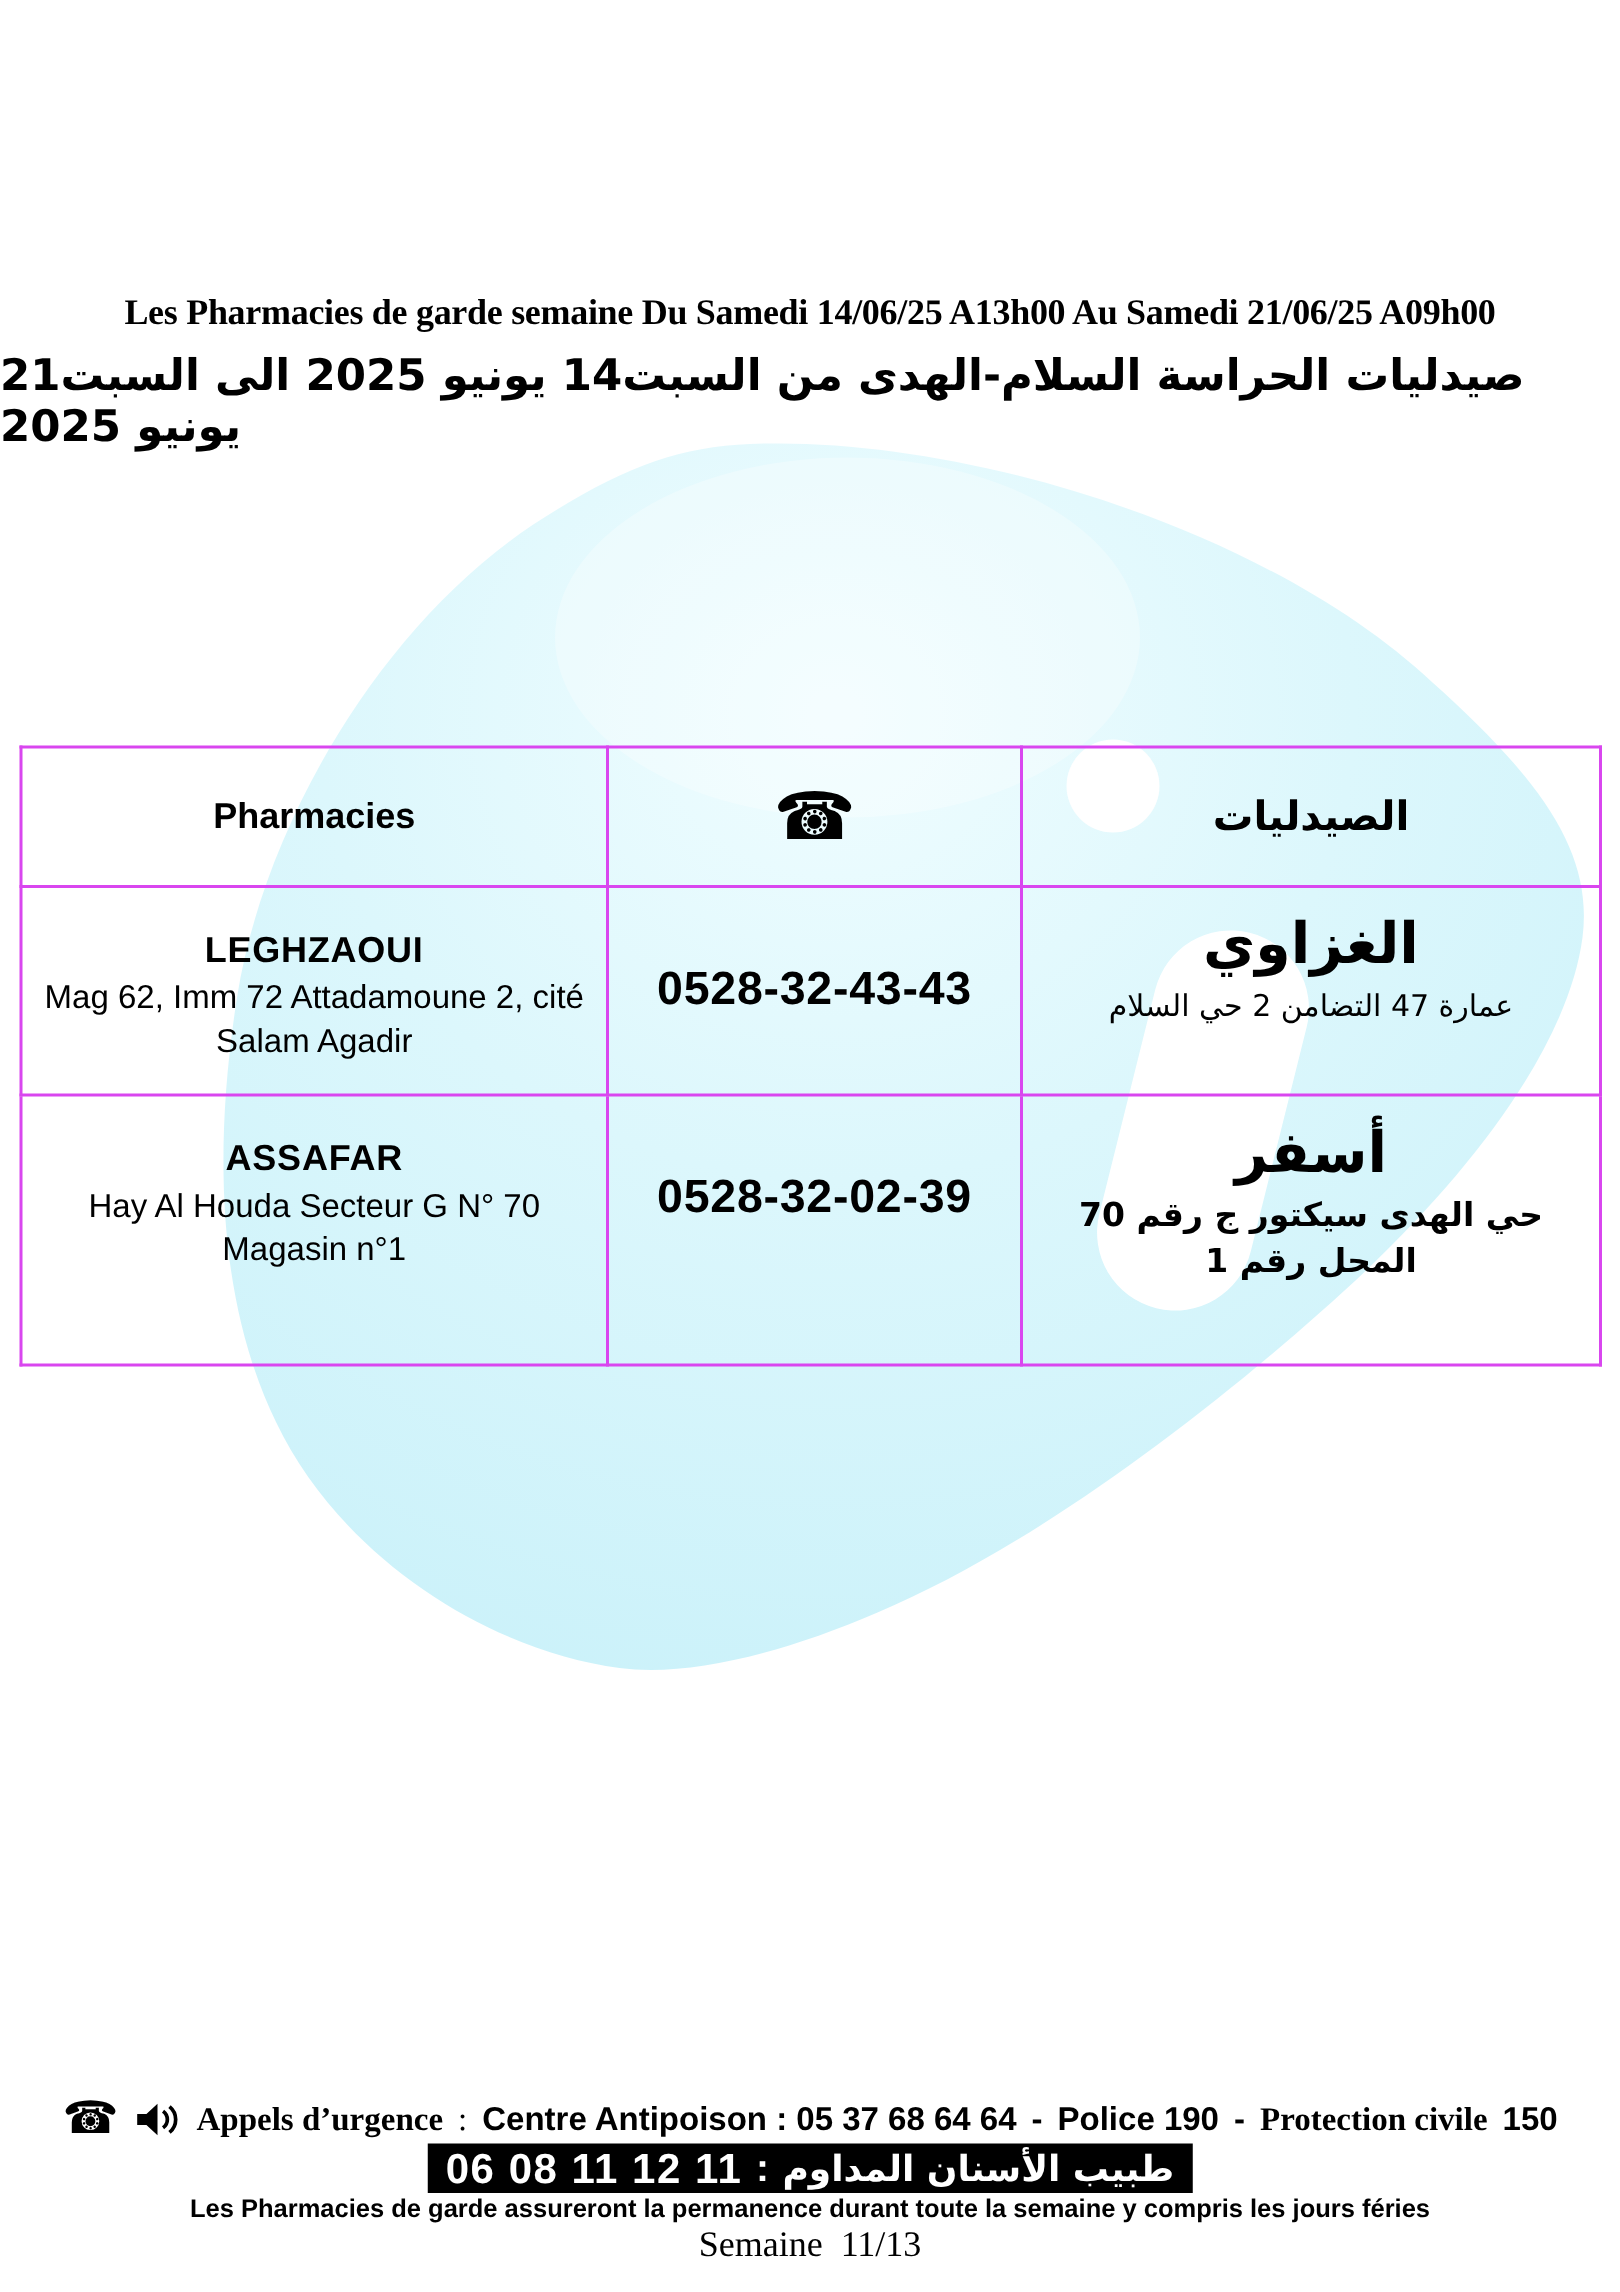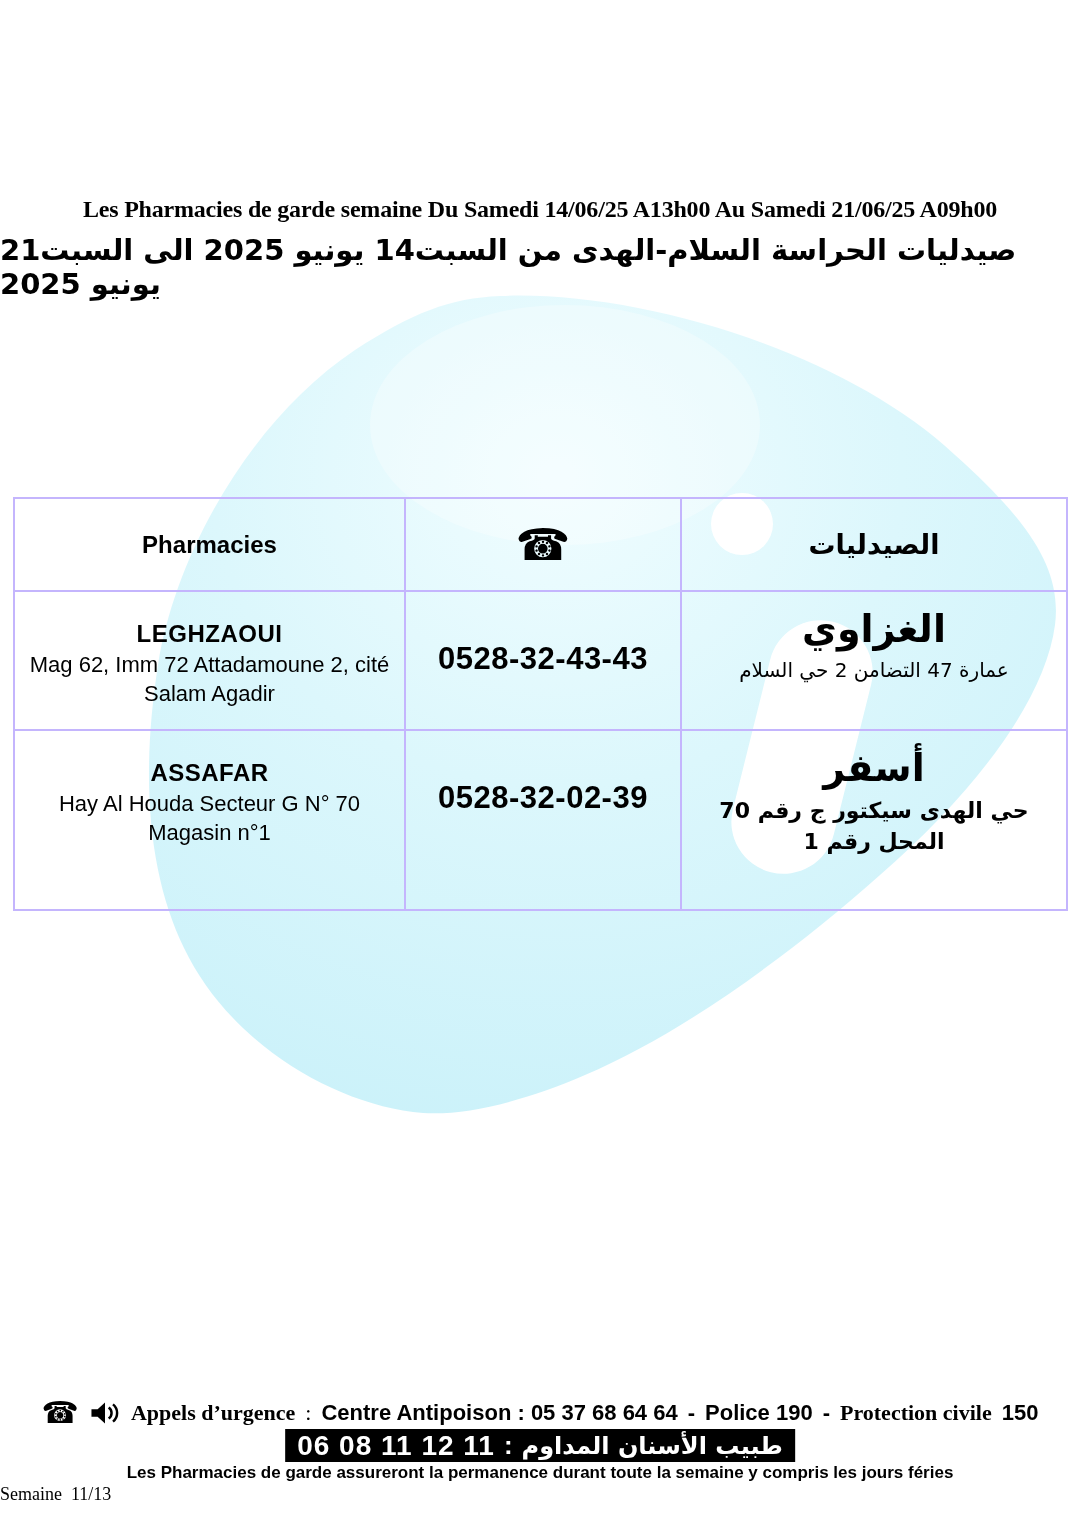--- a/index.html
+++ b/index.html
@@ -21,21 +21,21 @@
     text-align:left; font-family:"DejaVu Sans", sans-serif;
     font-weight:bold; font-size:29px;
   }
 
   
   table.pharmacy-table {
     position:absolute; left:13px; top:497px; width:1053px;
     border-collapse:collapse; table-layout:fixed;
   }
   .pharmacy-table th, .pharmacy-table td {
-    border:2px solid #c4b5fd; background:transparent;
+    border:2px solid #d946ef; background:transparent;
     text-align:center; overflow:hidden;
   }
   .col-fr { width:391px; } .col-ph { width:276px; } .col-ar { width:386px; }
   tr.hdr-row { height:93px; }
   tr.row-1 { height:139px; }
   tr.row-2 { height:180px; }
   th.hdr-fr { font-size:24px; font-weight:bold; vertical-align:middle; }
   th.hdr-ph { vertical-align:middle; }
   th.hdr-ar { font-family:"DejaVu Sans", sans-serif; font-size:27px; font-weight:bold; vertical-align:middle;margin-left:40px; }
   .phone-glyph { font-family:"DejaVu Sans", sans-serif; font-size:44px; line-height:1; }
@@ -69,22 +69,22 @@
   .banner-ar { font-family:"DejaVu Sans", sans-serif; font-size:24px; }
   .banner-colon { font-size:26px; }
   .banner-num { font-family:"Liberation Sans", sans-serif; font-size:28px; letter-spacing:1px;text-align:center; }
 
   .footer-note {
     position:absolute; top:1463px; left:0; width:100%;
     text-align:center; font-size:17px; font-weight:bold;
   }
   .footer-week {
     position:absolute; top:1484px; left:0; width:100%;
-    text-align:left; font-family:"Liberation Serif", serif;
-    font-size:18px; white-space:pre;
+    text-align:center; font-family:"Liberation Serif", serif;
+    font-size:24px; white-space:pre;
   }
 </style>
 </head>
 <body>
 
 <div class="page">
 
   <svg class="layer" width="1080" height="1528" viewBox="0 0 1080 1528" aria-hidden="true">
     <defs>
       <radialGradient id="blobGrad" cx="0.45" cy="0.22" r="0.95">

